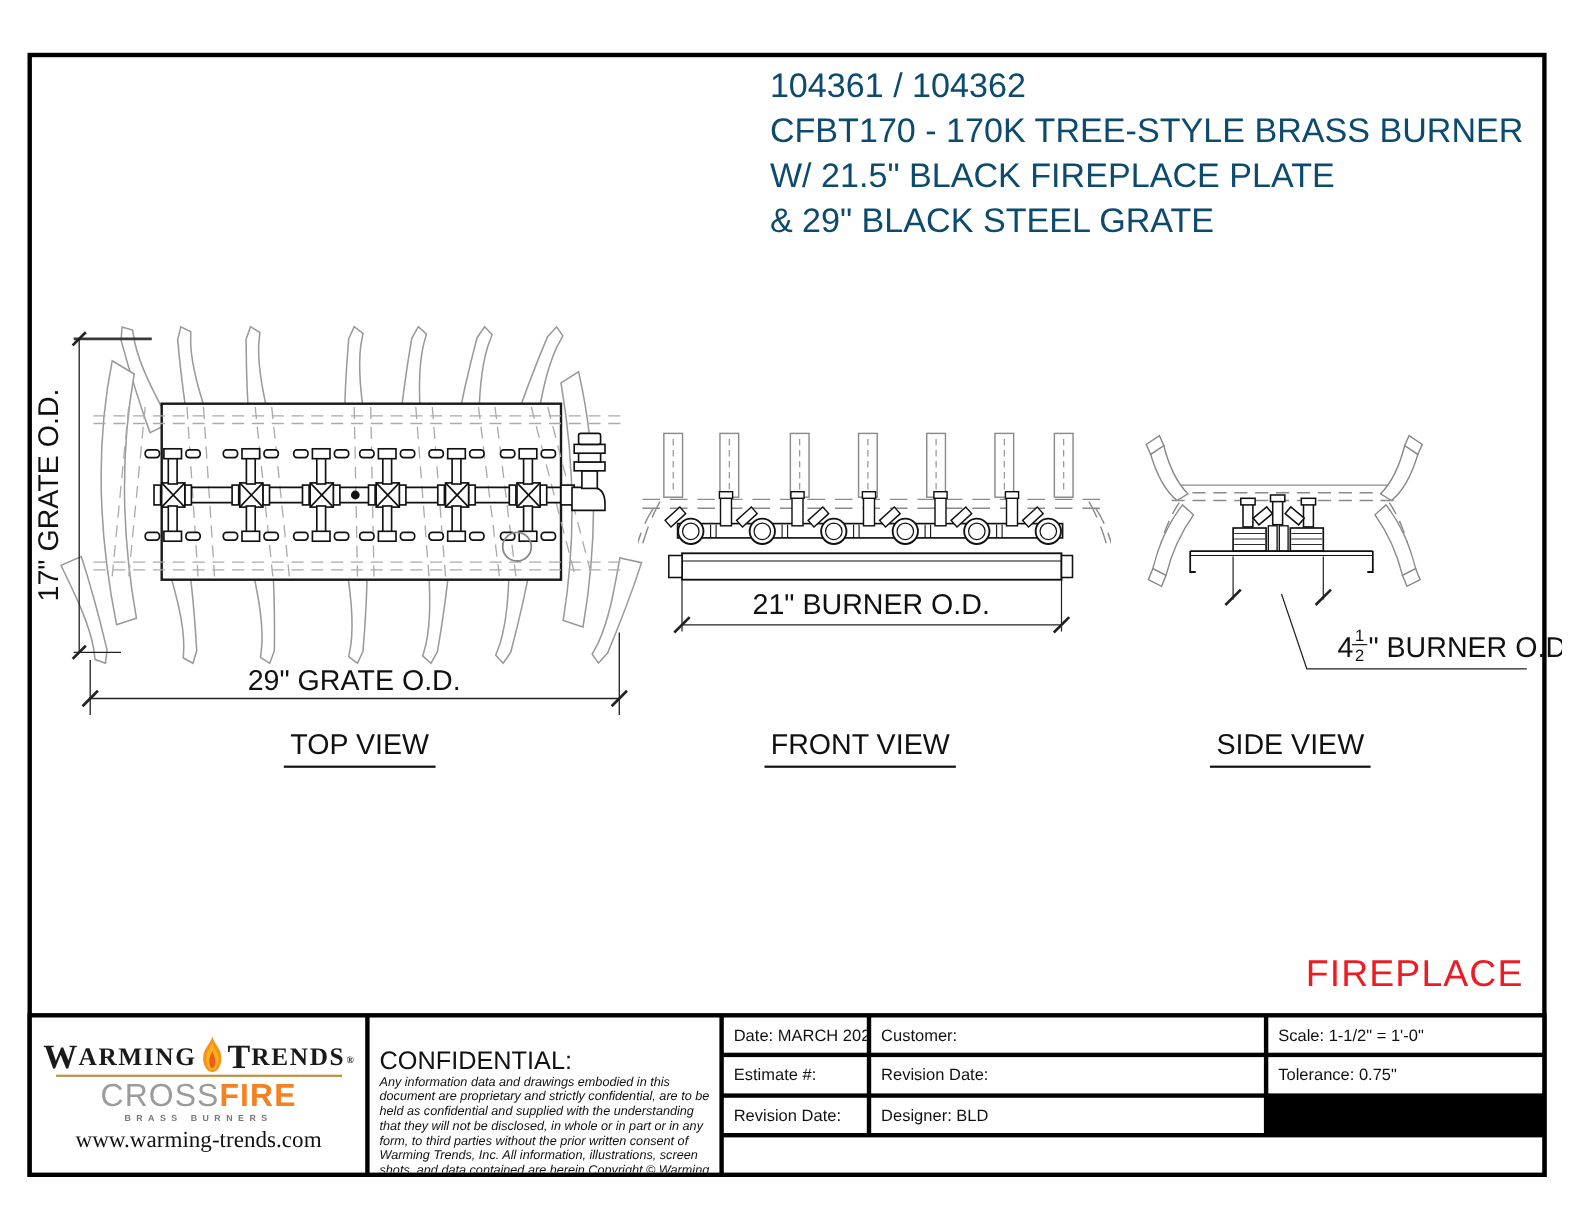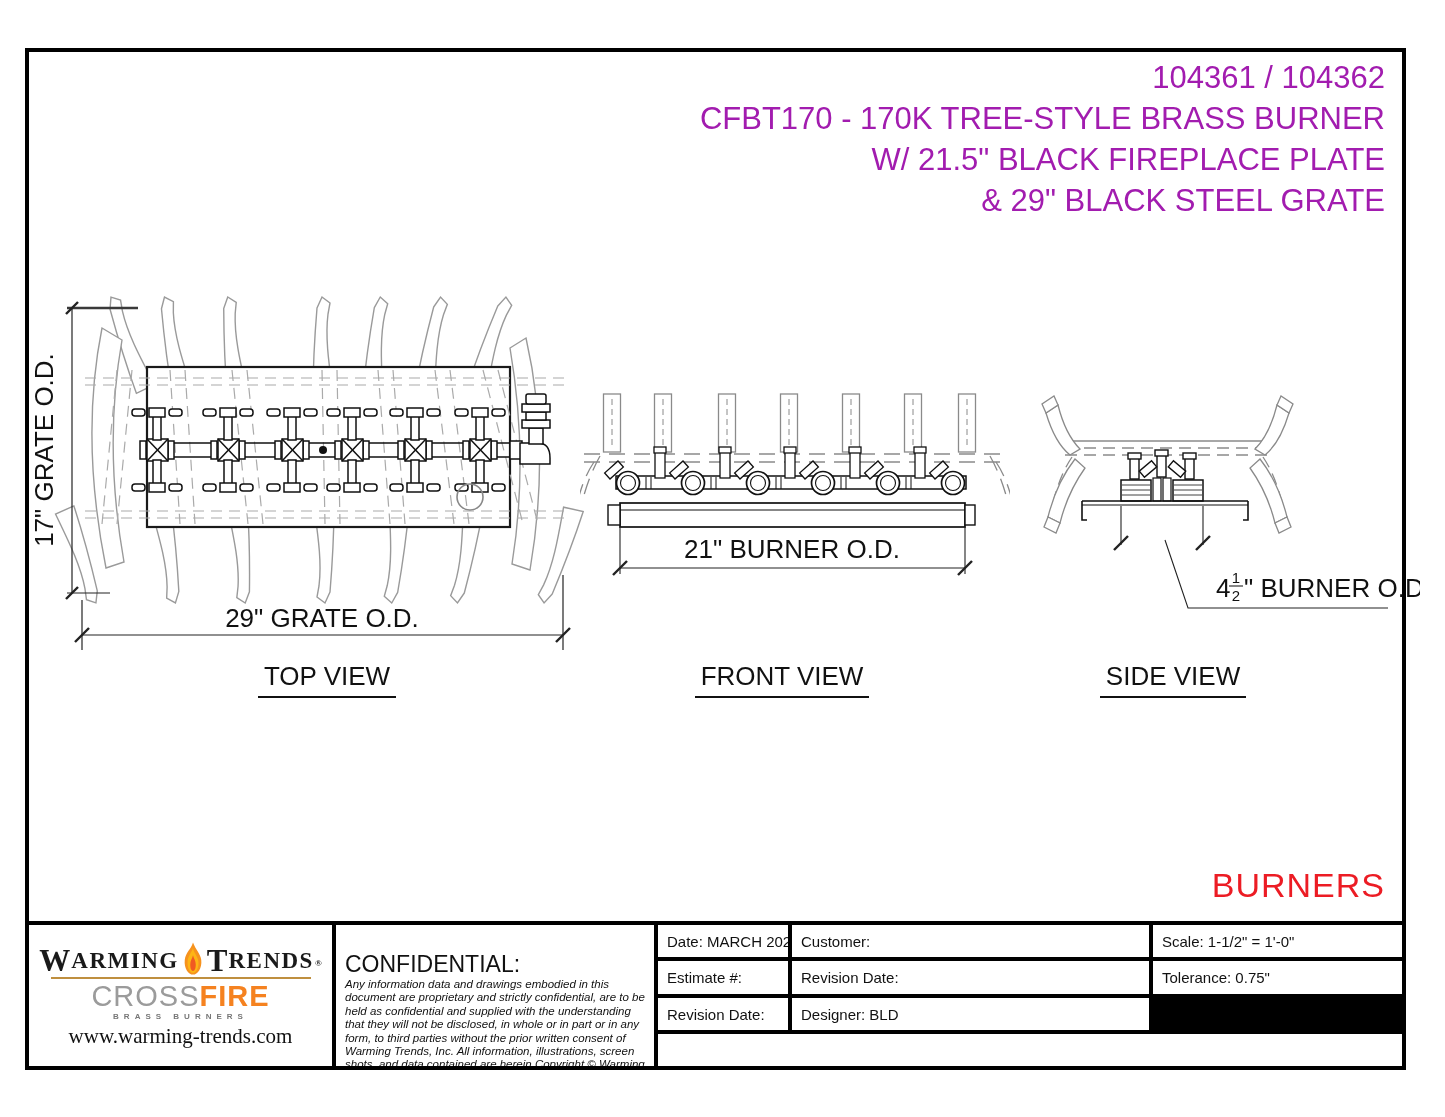--- a/index.html
+++ b/index.html
@@ -6,22 +6,22 @@
   body{
     width:1445px;height:1117px;position:relative;background:#fff;
     font-family:"Liberation Sans", sans-serif;color:#111;overflow:hidden;
   }
   .frame{
     position:absolute;left:25px;top:48px;width:1381px;height:1022px;
     border:4px solid #000;box-sizing:border-box;background:transparent;
   }
   
   .header-title{
-    position:absolute;top:57px;right:60px;text-align:right;
-    font-size:31px;line-height:41px;white-space:nowrap;color:#a21caf;
+    position:absolute;top:57px;right:60px;text-align:left;
+    font-size:31px;line-height:41px;white-space:nowrap;color:#0c4a6e;
   }
   
   .view-label{
     position:absolute;width:220px;text-align:center;font-size:26px;color:#111;
   }
   .view-label span{display:inline-block;border-bottom:2px solid #111;padding:0 6px 4px 6px;}
   
   .stamp{
     position:absolute;top:866px;right:60px;font-size:34px;letter-spacing:1px;
     color:#ec1c24;white-space:nowrap;
@@ -355,21 +355,21 @@
 <div class="view-label" style="left:217px;top:661px;">
   <span>TOP VIEW</span>
 </div>
 <div class="view-label" style="left:672px;top:661px;">
   <span>FRONT VIEW</span>
 </div>
 <div class="view-label" style="left:1063px;top:661px;">
   <span>SIDE VIEW</span>
 </div>
 
-<div class="stamp">BURNERS</div>
+<div class="stamp">FIREPLACE</div>
 
 <div class="title-block">
 
   <div class="logo-cell">
     <div class="brand-line">
       <span class="b-init">W</span>
         <span class="b-rest">ARMING</span>
       <svg class="flame" viewBox="0 0 24 36">
         <path d="M12,0 C10,7 4,11 3,19 C2,28 7,35 12,35 C17,35 22,28 21,19 C20,12 15,8 12,0 Z" fill="#f6921e"></path>
         <path d="M12,6 C10,12 6,15 6,22 C6,29 9,33 12,33 C15,33 18,29 18,22 C18,16 13,12 12,6 Z" fill="#fdb515"></path>

